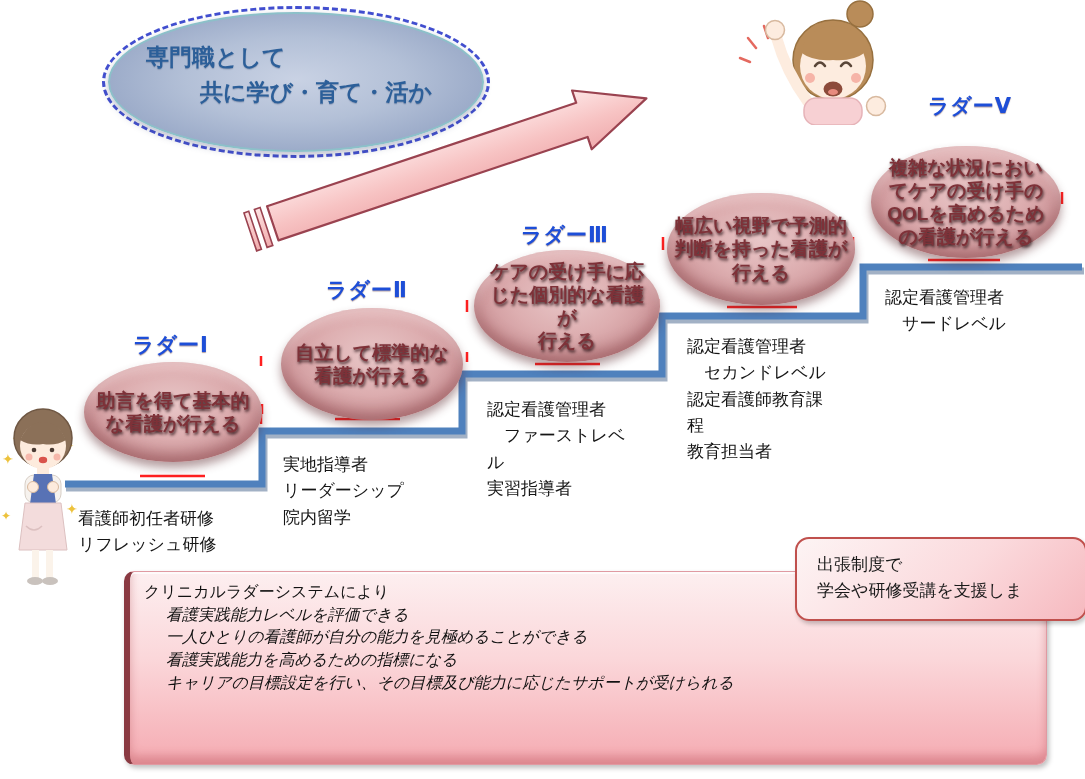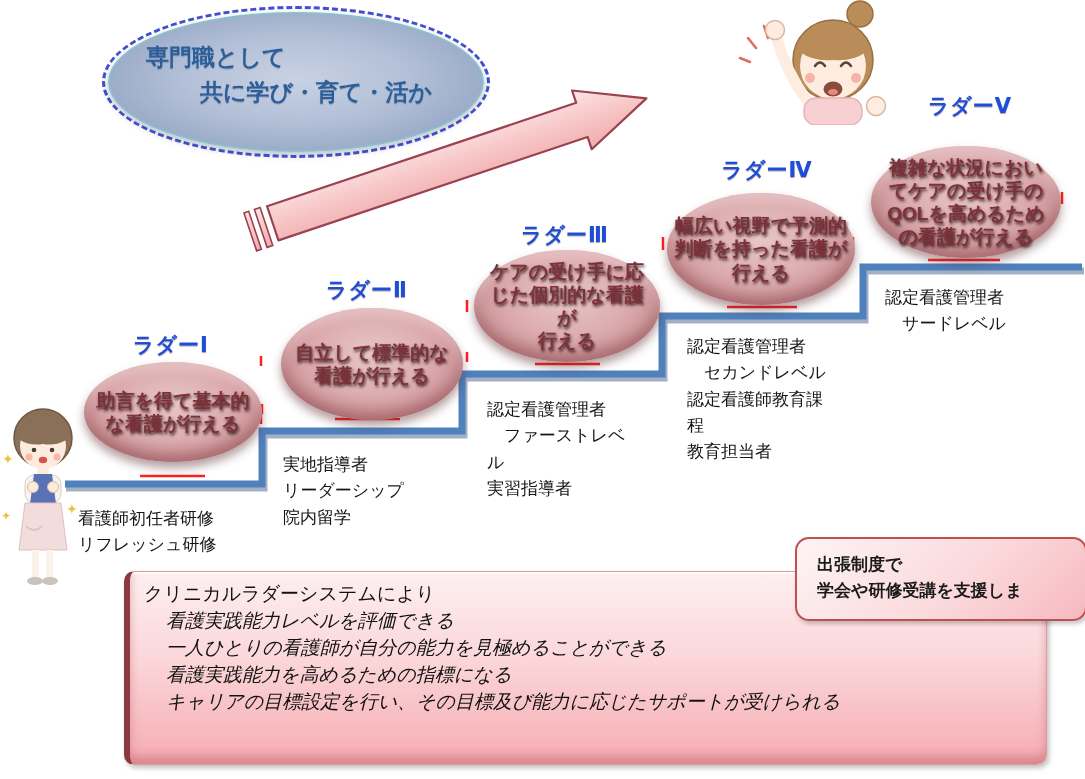--- a/index.html
+++ b/index.html
@@ -38,29 +38,29 @@
 
   
   .trainings{position:absolute;font-size:17px;color:#151515;line-height:1.55;}
   .tr1{left:78px;top:506px}.tr2{left:283px;top:452px}.tr3{left:487px;top:397px}.tr4{left:687px;top:334px}.tr5{left:885px;top:285px}
 
   
   .summary-box{position:absolute;left:124px;top:571px;width:916px;height:192px;border-radius:10px;
     background:linear-gradient(180deg,#fdeff0 0%,#fbd7da 45%,#f5abb2 100%);
     border:1px solid #e09aa2;border-left:6px solid #8a3a42;
     box-shadow:inset 0 2px 0 rgba(255,255,255,.7), inset 0 -8px 10px rgba(190,90,100,.45), 2px 3px 5px rgba(0,0,0,.25);}
-  .summary-inner{padding:9px 16px 0 14px;font-size:19px;color:#111;line-height:1.42;}
+  .summary-inner{padding:9px 16px 0 14px;font-size:16px;color:#111;line-height:1.42;}
   .summary-inner .item{padding-left:22px;font-style:italic;}
 
   
   .callout-fold{position:absolute;left:1062px;top:576px;width:0;height:0;border-top:42px solid #b7aeb1;border-left:15px solid transparent;z-index:2;}
   .callout{position:absolute;left:795px;top:537px;width:288px;height:80px;border-radius:14px;z-index:3;
     background:linear-gradient(135deg,#fdf4f4 0%,#fbdadd 55%,#f6b9bf 100%);
     border:2px solid #c0504d;box-shadow:2px 3px 4px rgba(0,0,0,.22);}
-  .callout-text{padding:13px 0 0 20px;font-size:17px;color:#1a1a1a;line-height:1.55;font-weight:bold;}
+  .callout-text{padding:13px 0 0 20px;font-size:17px;color:#1a1a1a;line-height:1.55;}
 
   
   .nurse{position:absolute;left:0px;top:388px;width:85px;height:200px;}
   .cheer{position:absolute;left:738px;top:0px;width:165px;height:125px;}
 </style>
 </head>
 <body>
 
 <div class="canvas">
 
@@ -105,21 +105,20 @@
       </defs>
       <rect x="2" y="16" width="5" height="40" fill="url(#ag)" stroke="#9a4350" stroke-width="1.6"></rect>
       <rect x="13" y="16" width="6" height="40" fill="url(#ag)" stroke="#9a4350" stroke-width="1.6"></rect>
       <polygon points="26,17 352,17 352,4 420,35 352,66 352,53 26,53" fill="url(#ag)" stroke="#9a4350" stroke-width="2.2" stroke-linejoin="round"></polygon>
     </svg>
   </div>
 
   <div class="ladder-title t1">ラダーⅠ</div>
   <div class="ladder-title t2">ラダーⅡ</div>
   <div class="ladder-title t3">ラダーⅢ</div>
-  <div class="ladder-title t4">ラダーⅣ</div>
   <div class="ladder-title t5">ラダーⅤ</div>
 
   <div class="ladder-ellipse e1">
       <span class="preline">助言を得て基本的
 な看護が行える</span>
     </div>
   <div class="ladder-ellipse e2">
       <span class="preline">自立して標準的な
 看護が行える</span>
     </div>

